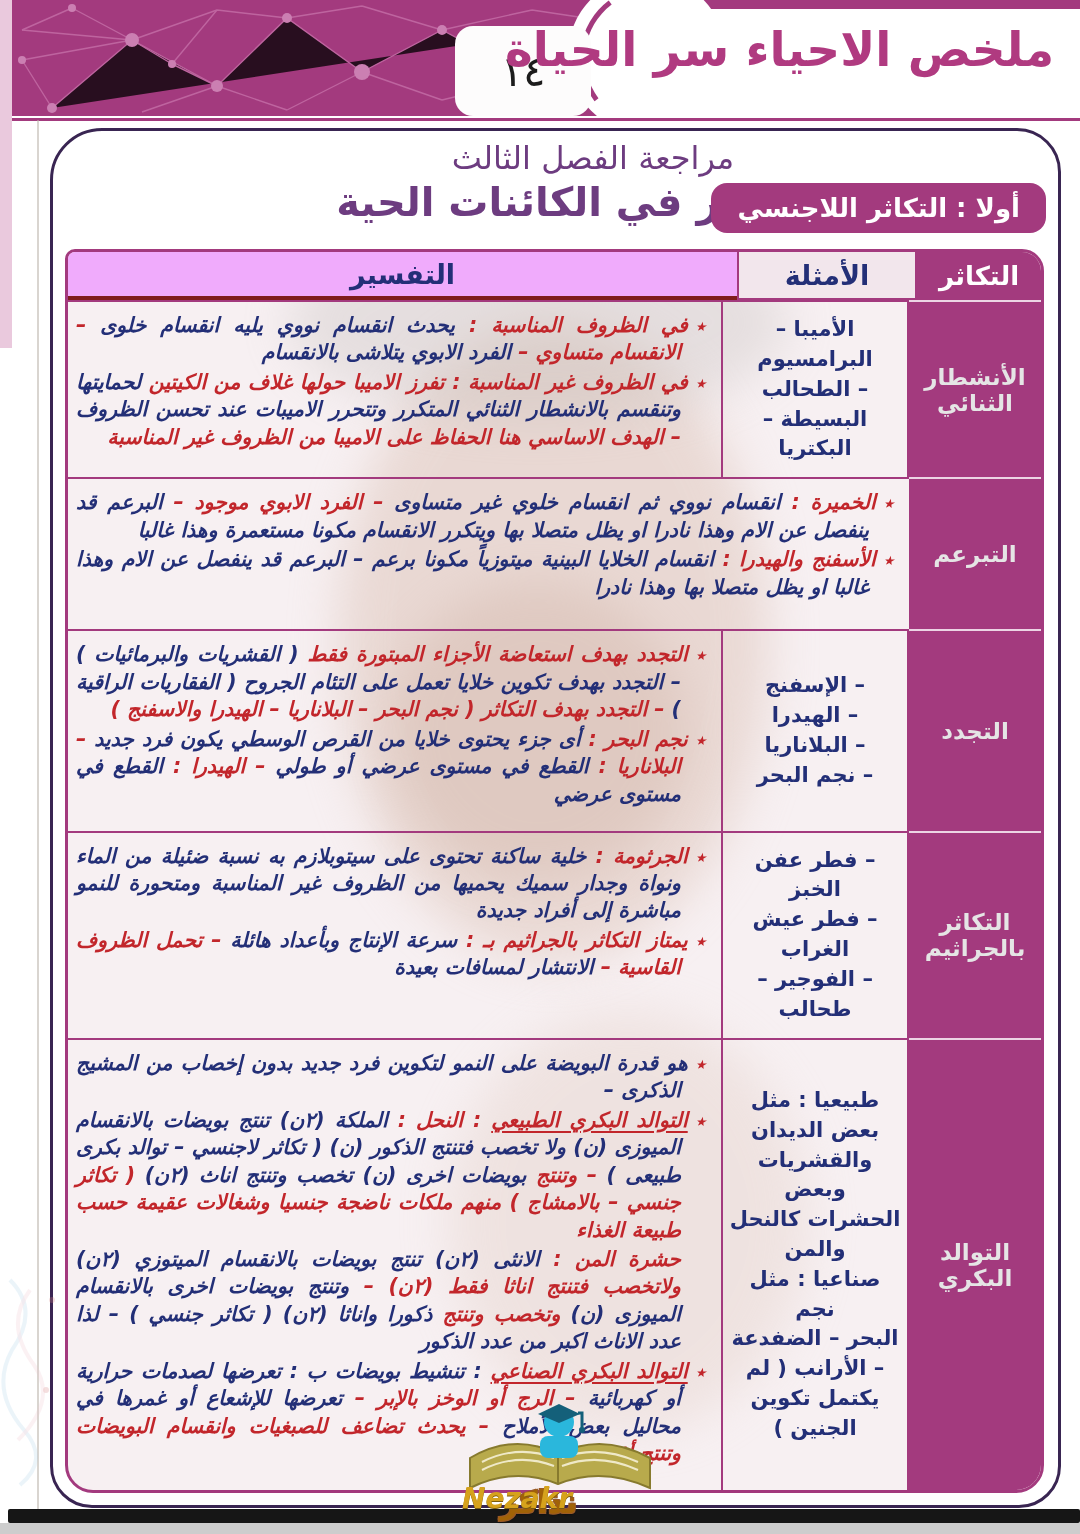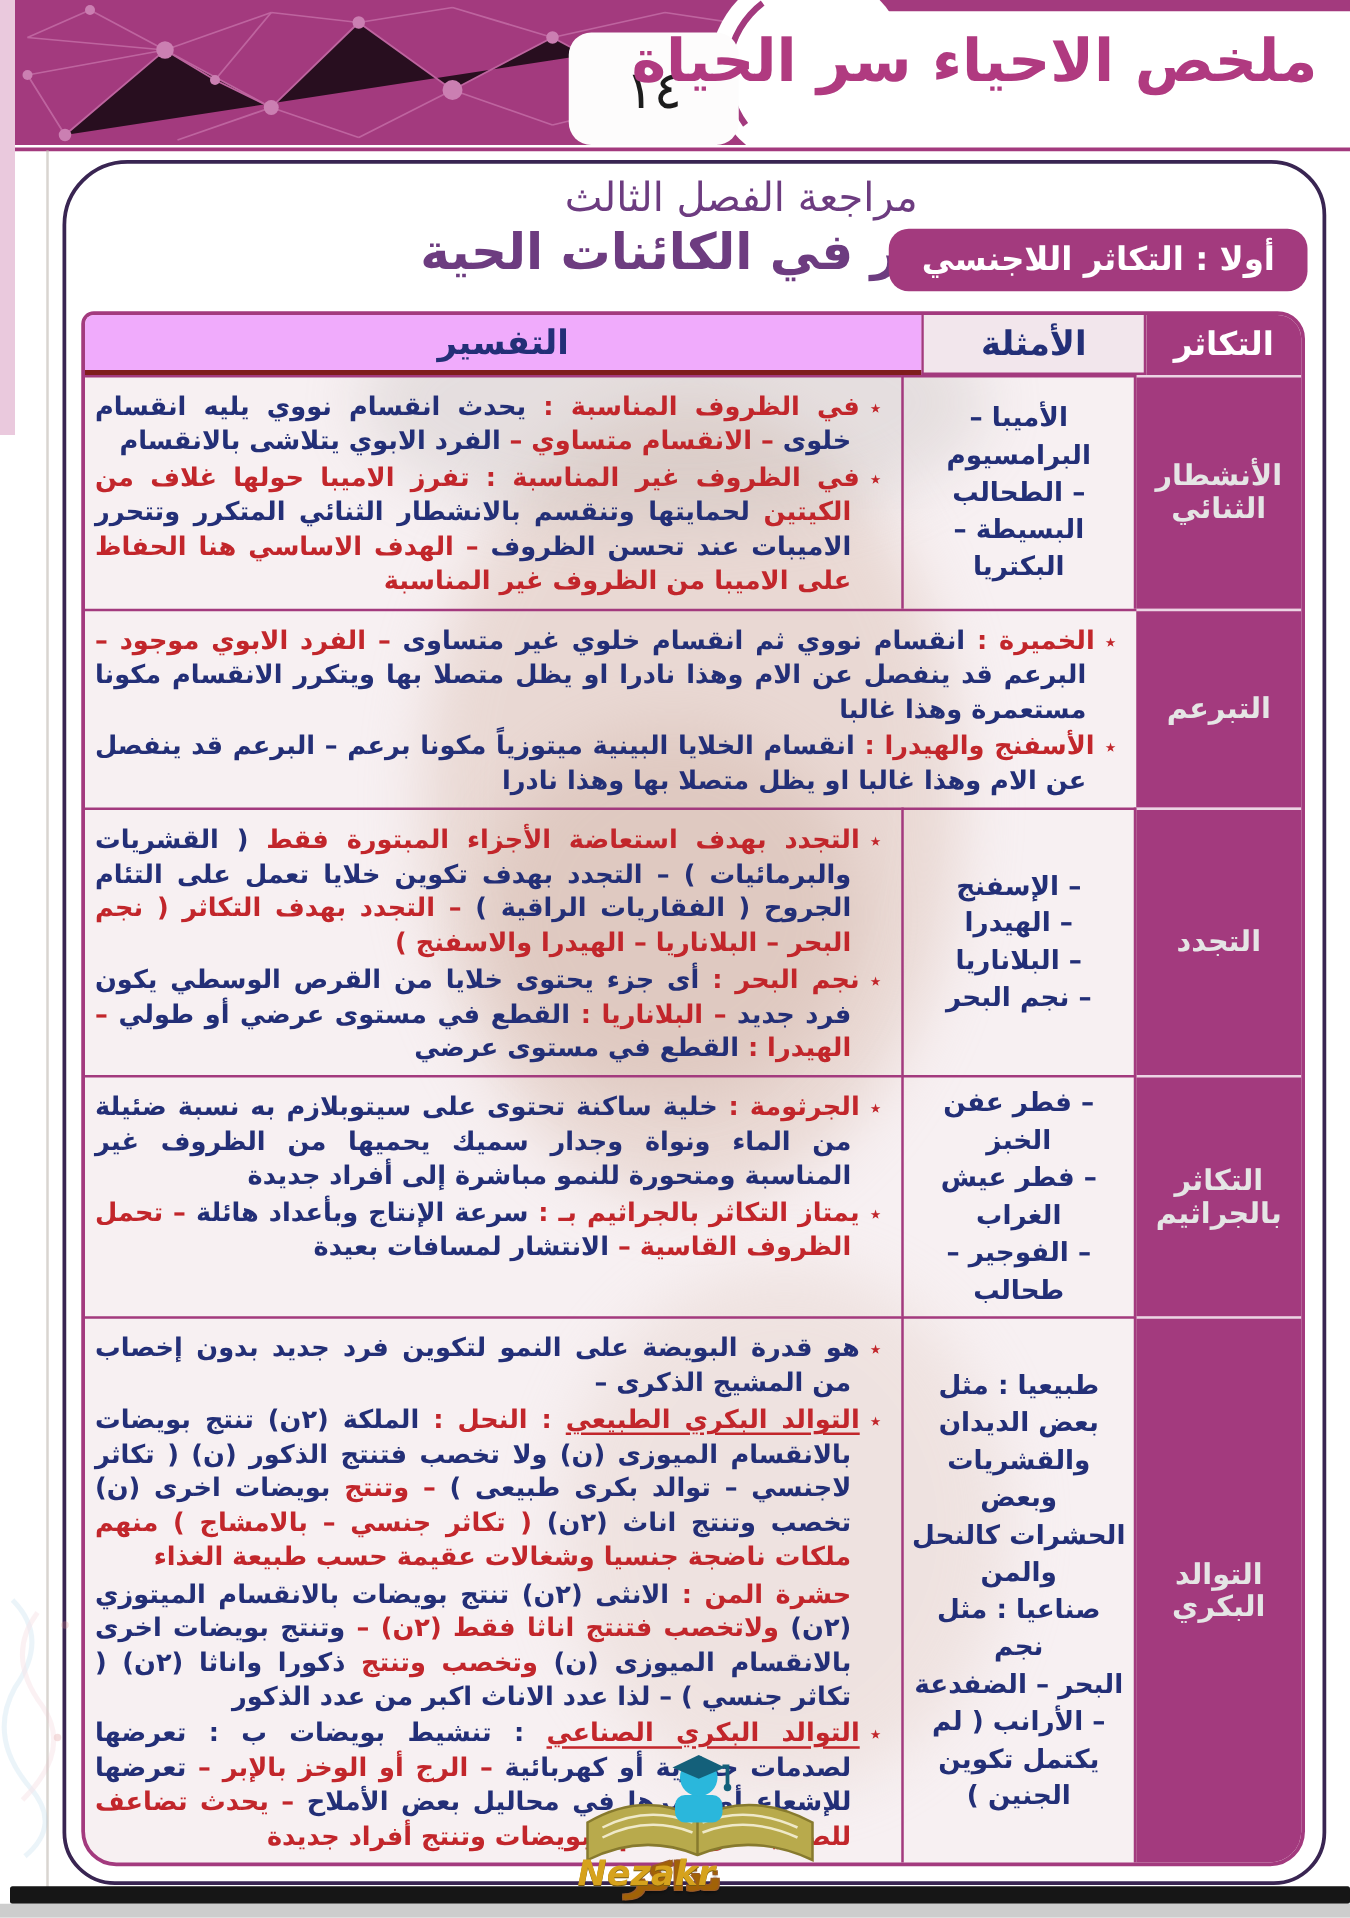--- a/index.html
+++ b/index.html
@@ -47,21 +47,21 @@
   .t-row:nth-child(2){min-height:152px;}
   .t-row:nth-child(3){min-height:178px;}
   .t-row:nth-child(4){min-height:153px;}
   .t-row:nth-child(5){min-height:318px;}
   .t-row:nth-child(6){min-height:224px;}
   .cell-label{width:124px;background:#a33a7e;color:#e5e5e5;font-size:23px;font-weight:bold;text-align:center;
               display:flex;align-items:center;justify-content:center;border-top:2px solid #ecd4e4;padding:4px;}
   .cell-ex{width:176px;border-top:2px solid #a33a7e;border-left:2px solid #a33a7e;border-right:2px solid #a33a7e;
            color:#232f77;font-size:21px;font-weight:bold;display:flex;flex-direction:column;justify-content:center;
            align-items:center;text-align:center;line-height:1.42;padding:6px 4px;}
-  .cell-expl{flex:1;border-top:2px solid #a33a7e;padding:8px 10px 6px 8px;font-size:20.5px;line-height:1.34;}
+  .cell-expl{flex:1;border-top:2px solid #a33a7e;padding:8px 10px 6px 8px;font-size:20.5px;line-height:1.34;font-style:italic;}
   .para{font-weight:bold;text-align:justify;padding-right:30px;text-indent:-24px;margin:2px 0;}
   .para.nostar{text-indent:0;}
   .star{color:#c2262b;margin-left:8px;font-size:17px;}
   .red{color:#c2262b;}
   .navy{color:#232f77;}
   .ul{text-decoration:underline;text-underline-offset:4px;}
   
   .wm{position:absolute;left:452px;top:1396px;width:216px;height:126px;z-index:6;pointer-events:none;}
   .wm svg{position:absolute;left:0;top:0;}
   .wm-ar{position:absolute;left:48px;top:88px;font-size:31px;font-weight:bold;color:#a16207;

